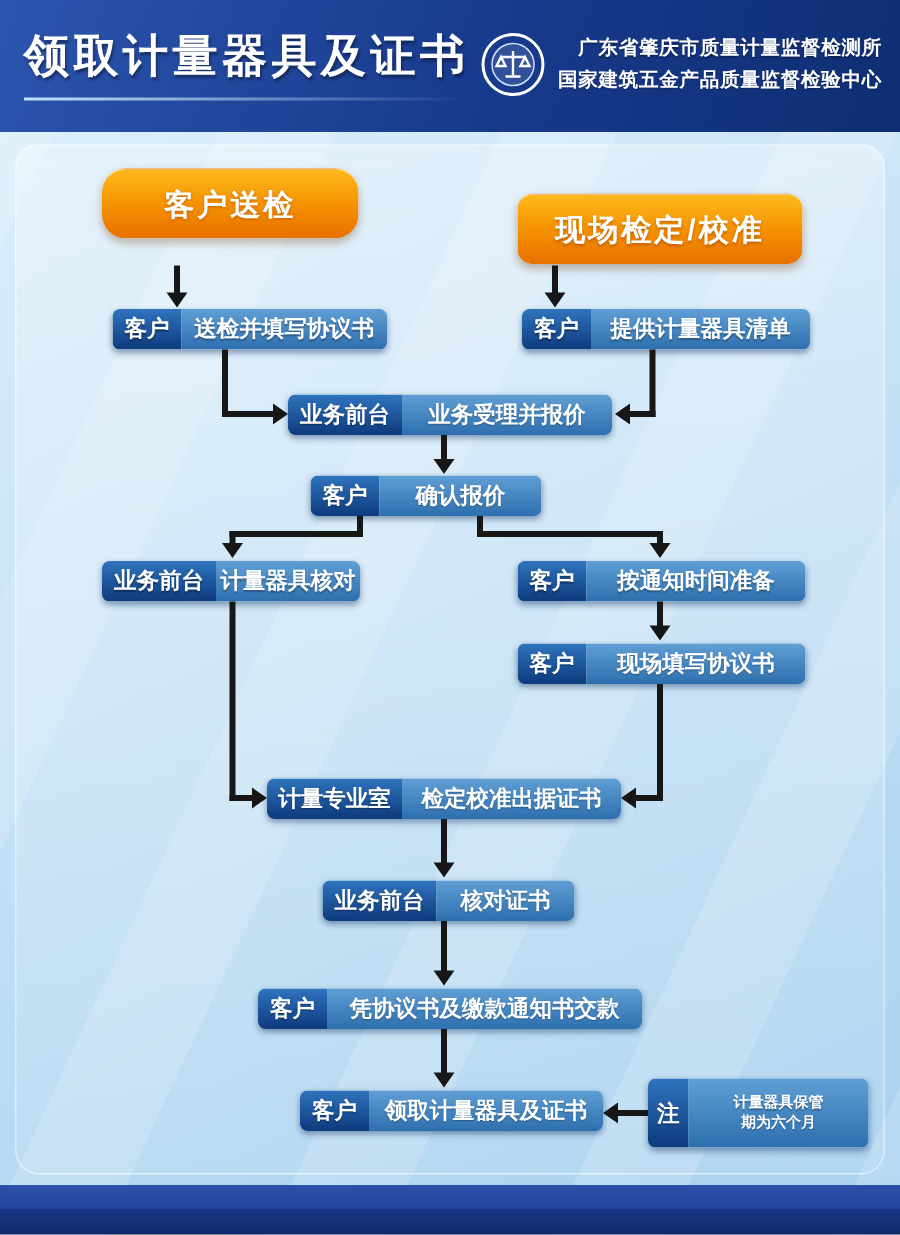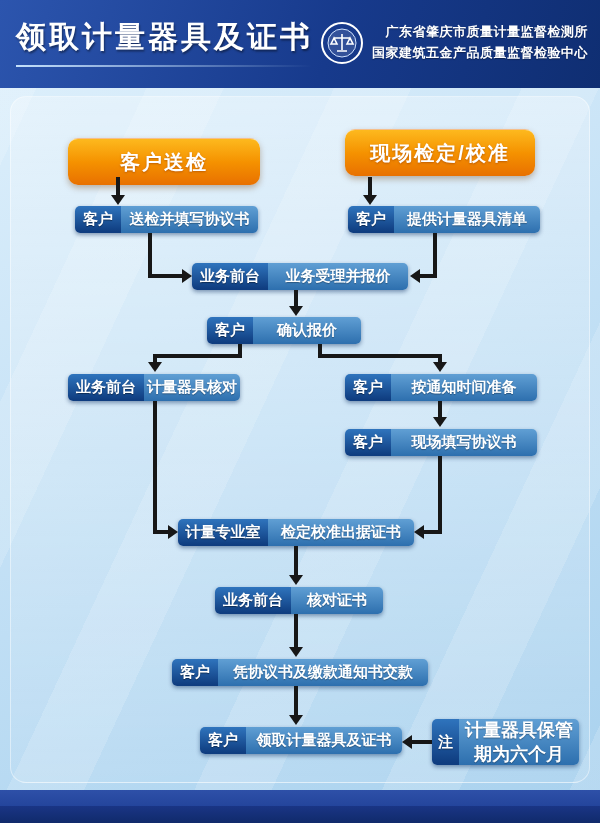--- a/index.html
+++ b/index.html
@@ -34,21 +34,21 @@
   
   .node { position:absolute; display:flex; height:27px; border-radius:5px; overflow:hidden;
           box-shadow:0 2px 4px rgba(6,40,90,.45); font-weight:bold; color:#fff; }
   .node .role { display:flex; align-items:center; justify-content:center; font-size:15px;
           background:linear-gradient(180deg,#2f74bd 0%,#0f3d80 95%); text-shadow:0 1px 1px rgba(0,0,0,.4);
           white-space:nowrap; }
   .node .act { display:flex; align-items:center; justify-content:center; font-size:15px;
           background:linear-gradient(180deg,#609fd4 0%,#2d6fae 100%); text-shadow:0 1px 1px rgba(0,0,0,.3);
           white-space:nowrap; }
   .node.note { height:46px; }
-  .node.note .act { flex-direction:column; font-size:18px; line-height:1.35; }
+  .node.note .act { flex-direction:column; font-size:10px; line-height:1.35; }
   
   .ln { position:absolute; background:#171717; }
   .ah { position:absolute; width:0; height:0; }
   .ah.down  { border-left:7px solid transparent; border-right:7px solid transparent; border-top:10px solid #171717; }
   .ah.right { border-top:7px solid transparent; border-bottom:7px solid transparent; border-left:10px solid #171717; }
   .ah.left  { border-top:7px solid transparent; border-bottom:7px solid transparent; border-right:10px solid #171717; }
 </style>
 </head>
 <body>
 
@@ -65,21 +65,21 @@
       </svg>
       <div class="org-lines">
         <div>广东省肇庆市质量计量监督检测所</div>
         <div>国家建筑五金产品质量监督检验中心</div>
       </div>
     </div>
   </div>
 
   <div class="panel"></div>
 
-  <div class="start" style="left:68px; top:138px; width:192px;">客户送检</div>
+  <div class="start" style="left:68px; top:112px; width:171px;border-radius:16px;">客户送检</div>
   <div class="start" style="left:345px; top:129px; width:190px;">现场检定/校准</div>
 
   <div class="node" style="left:75px; top:206px;">
     <span class="role" style="width:46px">客户</span>
     <span class="act" style="width:137px">送检并填写协议书</span>
   </div>
 
   <div class="node" style="left:348px; top:206px;">
     <span class="role" style="width:46px">客户</span>
     <span class="act" style="width:146px">提供计量器具清单</span>

